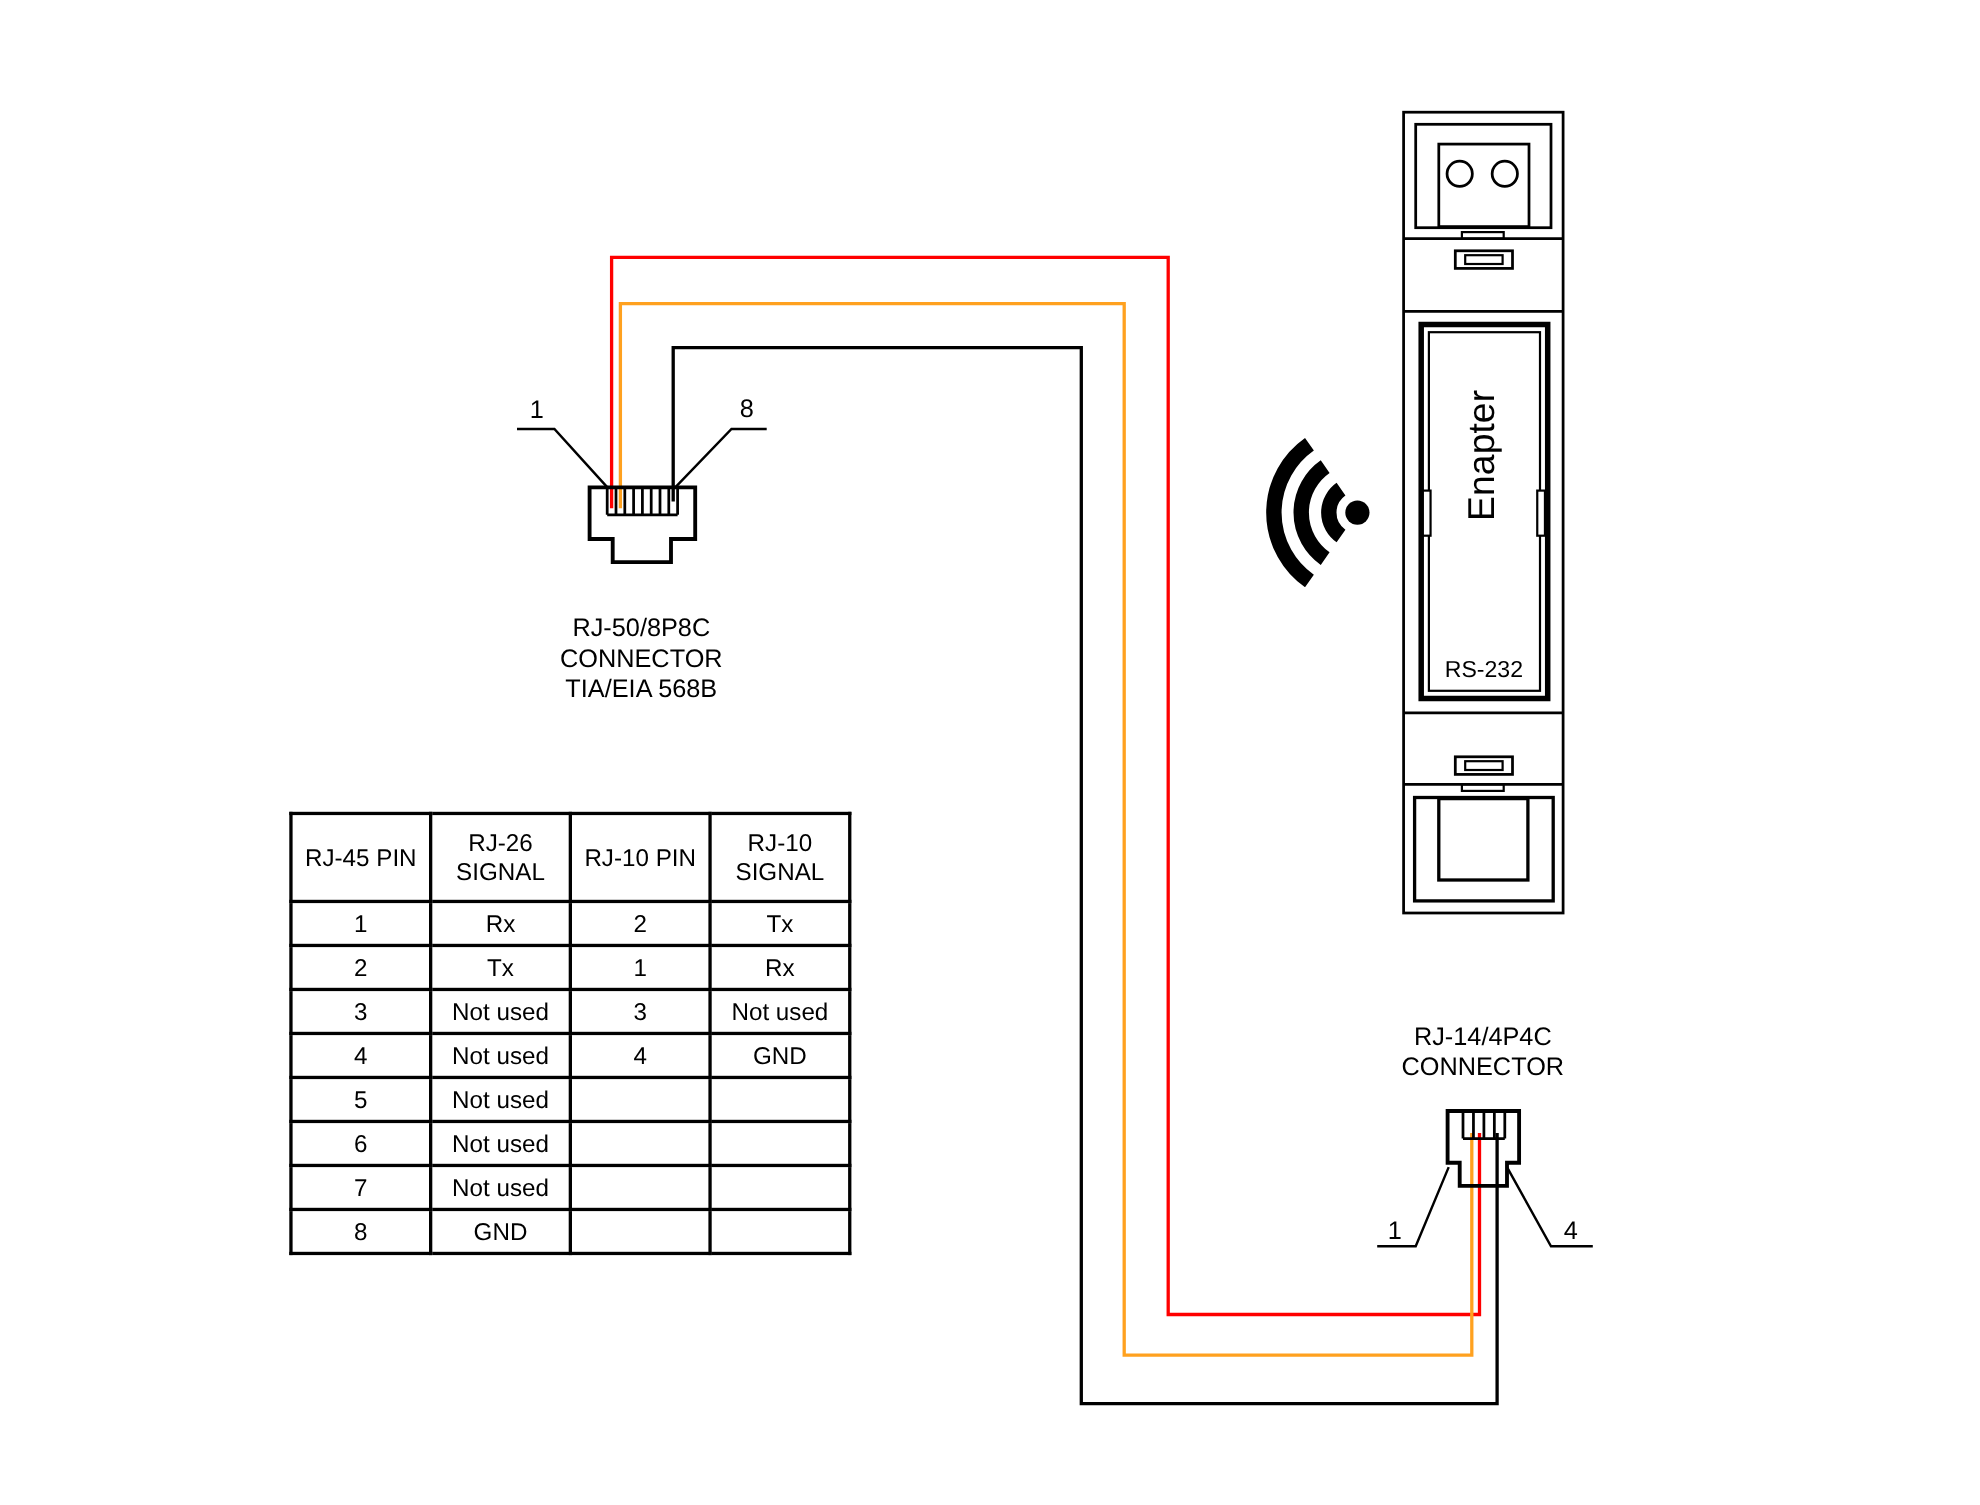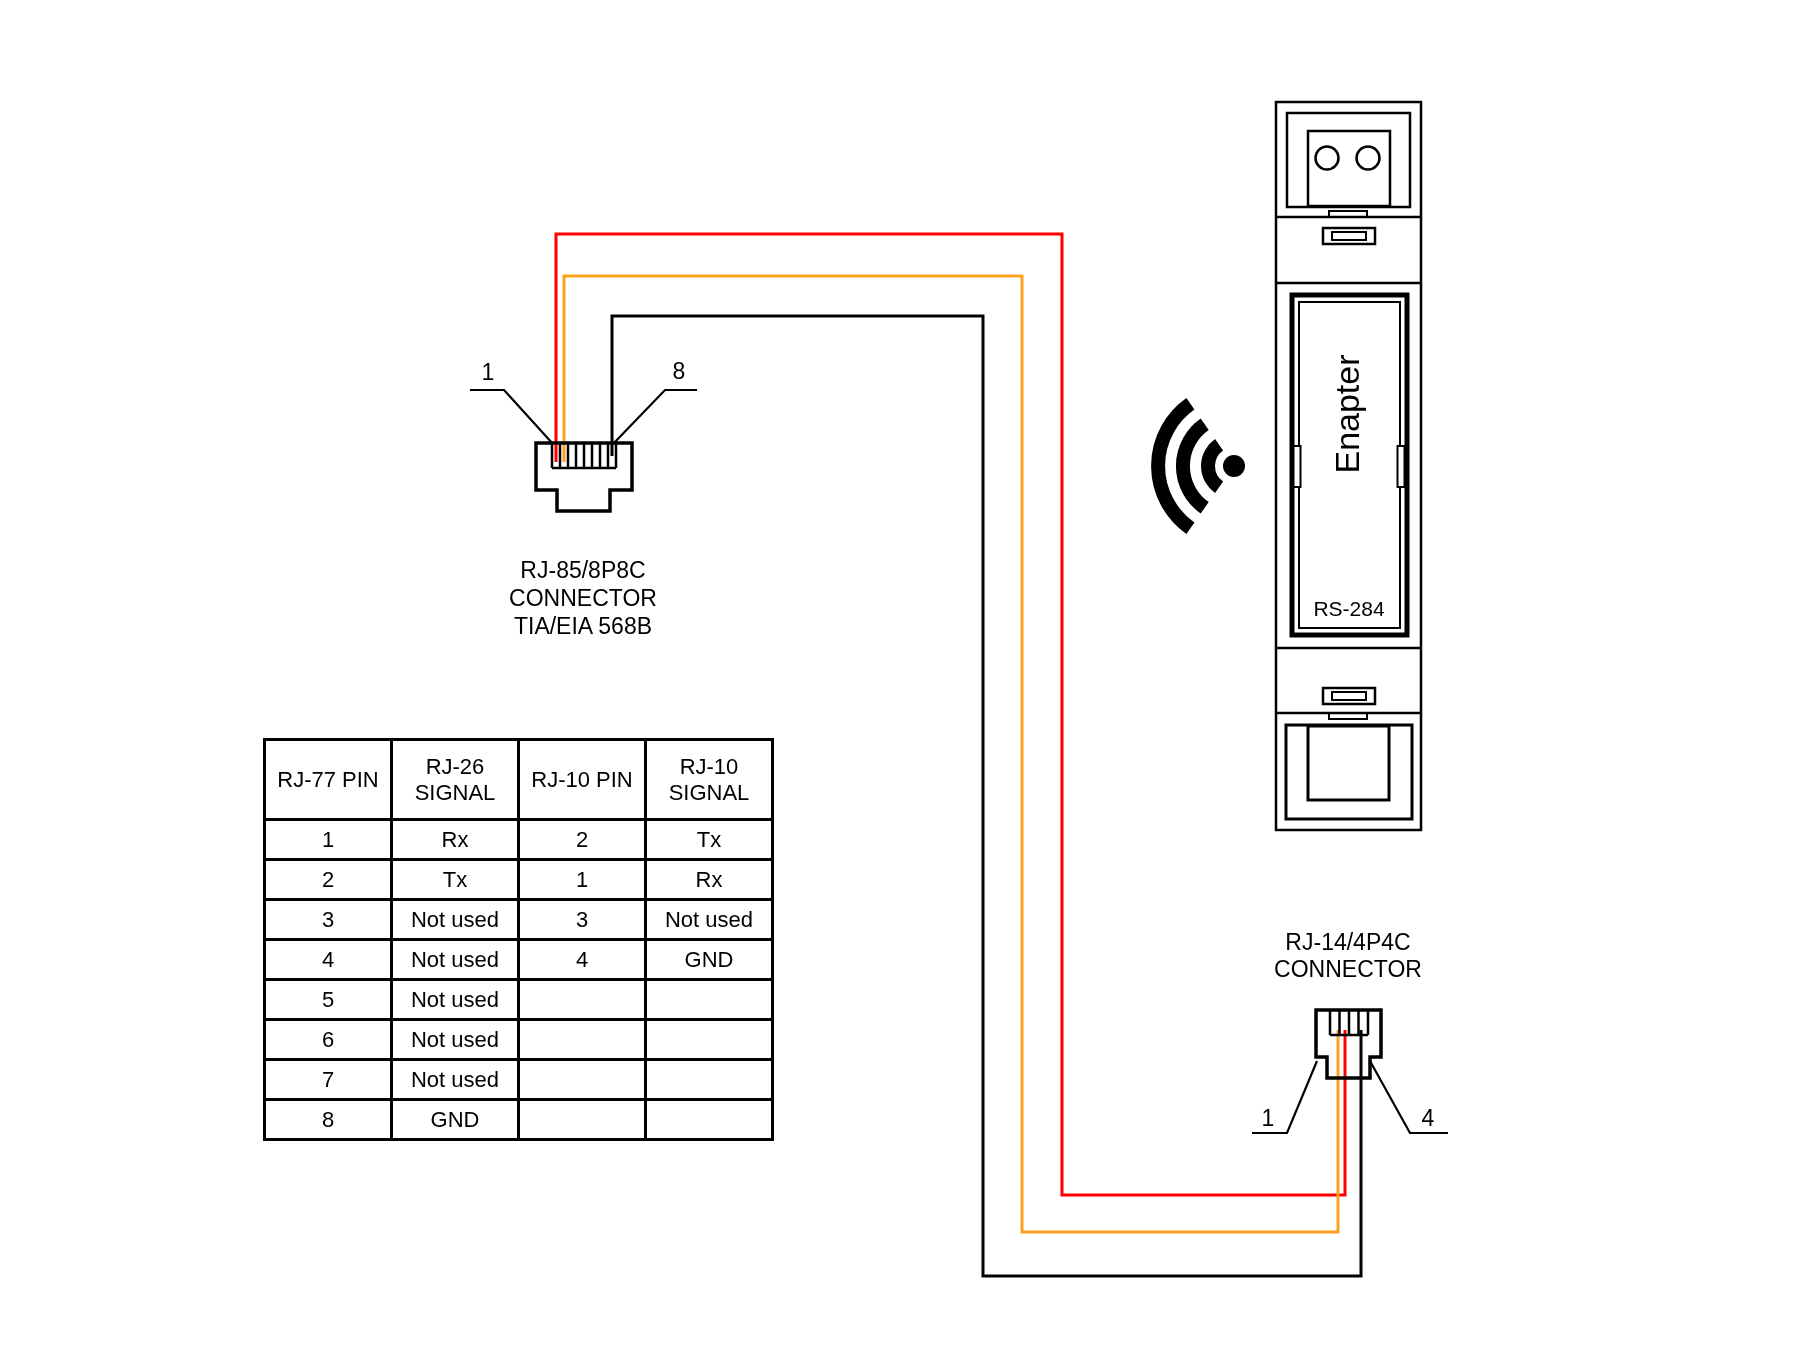--- a/index.html
+++ b/index.html
@@ -76,43 +76,43 @@
     <rect x="1332" y="692" width="34" height="8" stroke-width="2"></rect>
     <rect x="1329" y="713" width="38" height="6" stroke-width="2"></rect>
     <rect x="1286" y="725" width="126" height="94" stroke-width="3"></rect>
     <rect x="1308" y="726" width="81" height="74" stroke-width="3"></rect>
   </g>
 </svg>
 
 <div class="abs pin-num" style="left:468px;top:358px">1</div>
 <div class="abs pin-num" style="left:659px;top:357px">8</div>
 
-<div class="abs lbl" style="left:433px;top:556px;width:300px">RJ-85/8P8C
+<div class="abs lbl" style="left:433px;top:556px;width:300px">RJ-50/8P8C
 CONNECTOR
 TIA/EIA 568B</div>
 
 <div class="abs lbl" style="left:1198px;top:929px;width:300px;line-height:27px">RJ-14/4P4C
 CONNECTOR</div>
 
 <div class="abs pin-num" style="left:1248px;top:1104px">1</div>
 <div class="abs pin-num" style="left:1408px;top:1104px">4</div>
 
 <div class="abs enapter-text" style="left:1272px;top:394px">Enapter</div>
-<div class="abs rs232-text" style="left:1299px;top:597px">RS-284</div>
+<div class="abs rs232-text" style="left:1299px;top:597px">RS-232</div>
 
 <table class="pinout abs" style="left:263px;top:738px">
   <colgroup>
       <col>
       <col>
       <col>
       <col>
     </colgroup>
   <thead>
     <tr>
-      <th>RJ-77 PIN</th>
+      <th>RJ-45 PIN</th>
       <th>RJ-26
 SIGNAL</th>
       <th>RJ-10 PIN</th>
       <th>RJ-10
 SIGNAL</th>
     </tr>
   </thead>
   <tbody>
     <tr>
       <td>1</td>

